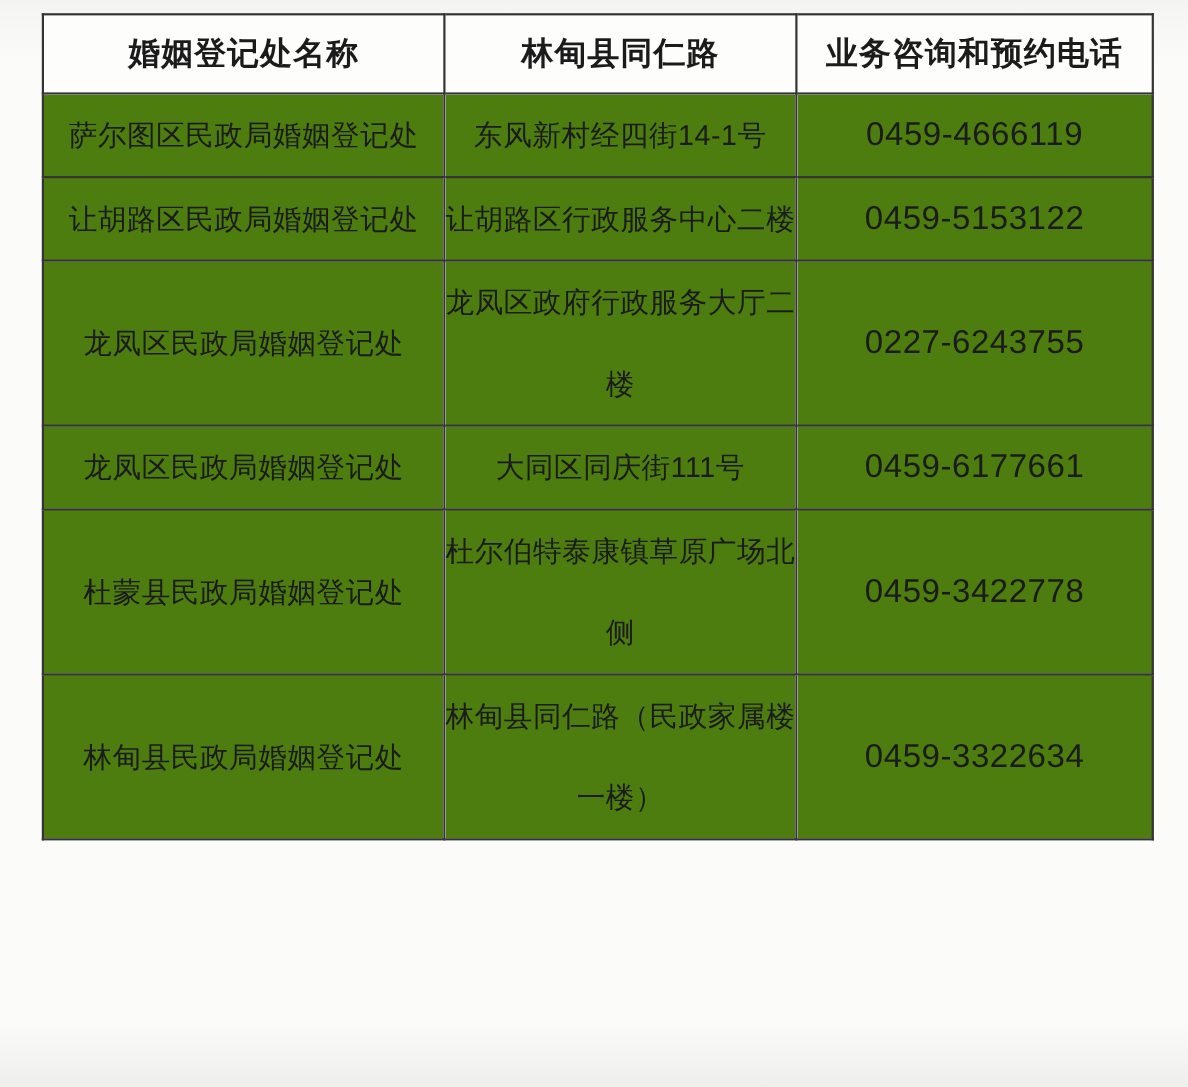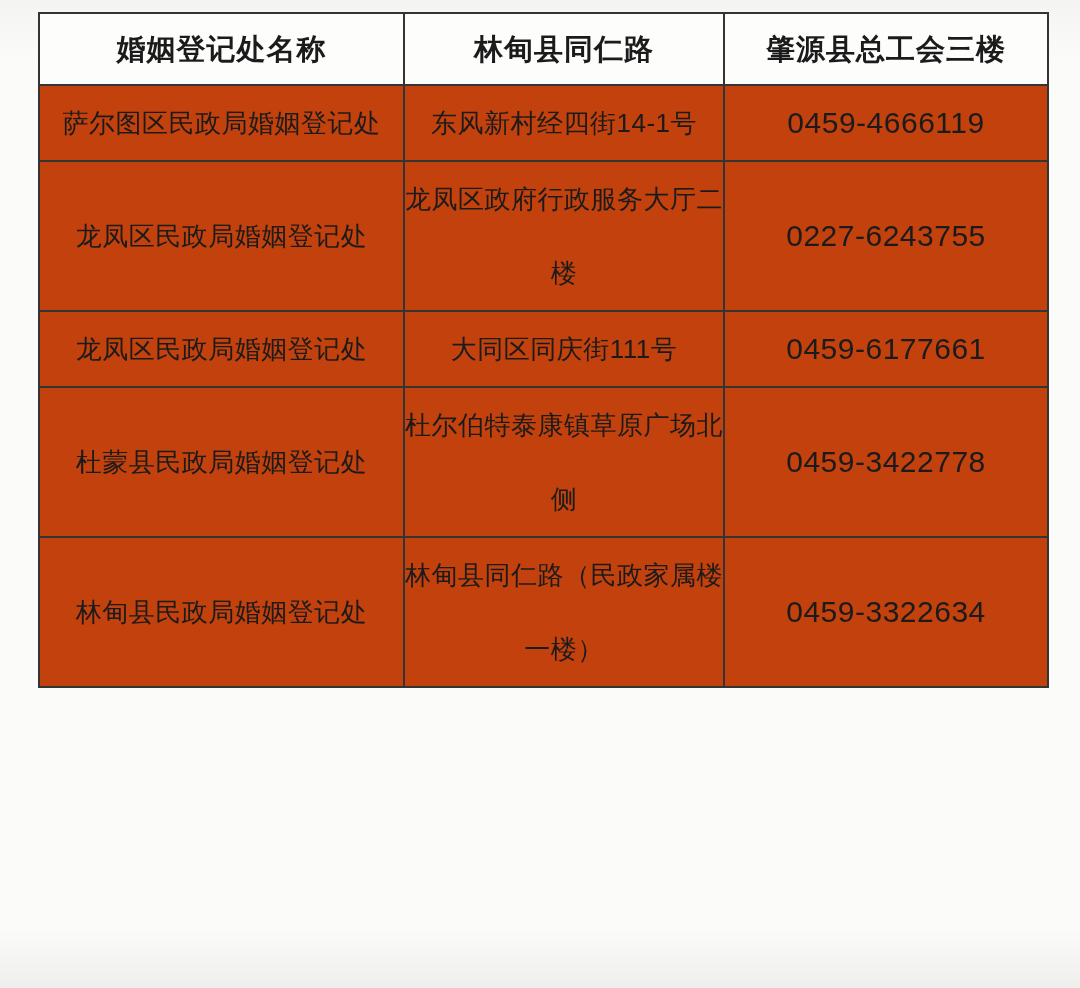--- a/index.html
+++ b/index.html
@@ -47,21 +47,21 @@
       letter-spacing: 1px;
       line-height: 70px;
       background: #fdfdfc;
       margin-left: 10px;
     }
     .reg-table td {
       font-size: 26px;
       font-weight: 400;
       line-height: 74px;
       letter-spacing: 0.5px;
-      background: #c2410c;
+      background: #4d7c0f;
     }
     .reg-table td.phone-cell {
       font-size: 30px;
       letter-spacing: 0.5px;
       font-family: "Liberation Sans", "DejaVu Sans", sans-serif;
     }
   </style>
 </head>
 <body>
 
@@ -69,28 +69,33 @@
   <table class="reg-table">
     <colgroup>
       <col class="c1">
         <col class="c2">
         <col class="c3">
     </colgroup>
     <thead>
       <tr>
         <th>婚姻登记处名称</th>
         <th>林甸县同仁路</th>
-        <th>肇源县总工会三楼</th>
+        <th>业务咨询和预约电话</th>
       </tr>
     </thead>
     <tbody>
       <tr>
         <td class="name-cell">萨尔图区民政局婚姻登记处</td>
         <td class="address-cell">东风新村经四街14-1号</td>
         <td class="phone-cell">0459-4666119</td>
+      </tr>
+      <tr>
+        <td class="name-cell">让胡路区民政局婚姻登记处</td>
+        <td class="address-cell">让胡路区行政服务中心二楼</td>
+        <td class="phone-cell">0459-5153122</td>
       </tr>
       <tr>
         <td class="name-cell">龙凤区民政局婚姻登记处</td>
         <td class="address-cell">龙凤区政府行政服务大厅二楼</td>
         <td class="phone-cell">0227-6243755</td>
       </tr>
       <tr>
         <td class="name-cell">龙凤区民政局婚姻登记处</td>
         <td class="address-cell">大同区同庆街111号</td>
         <td class="phone-cell">0459-6177661</td>

